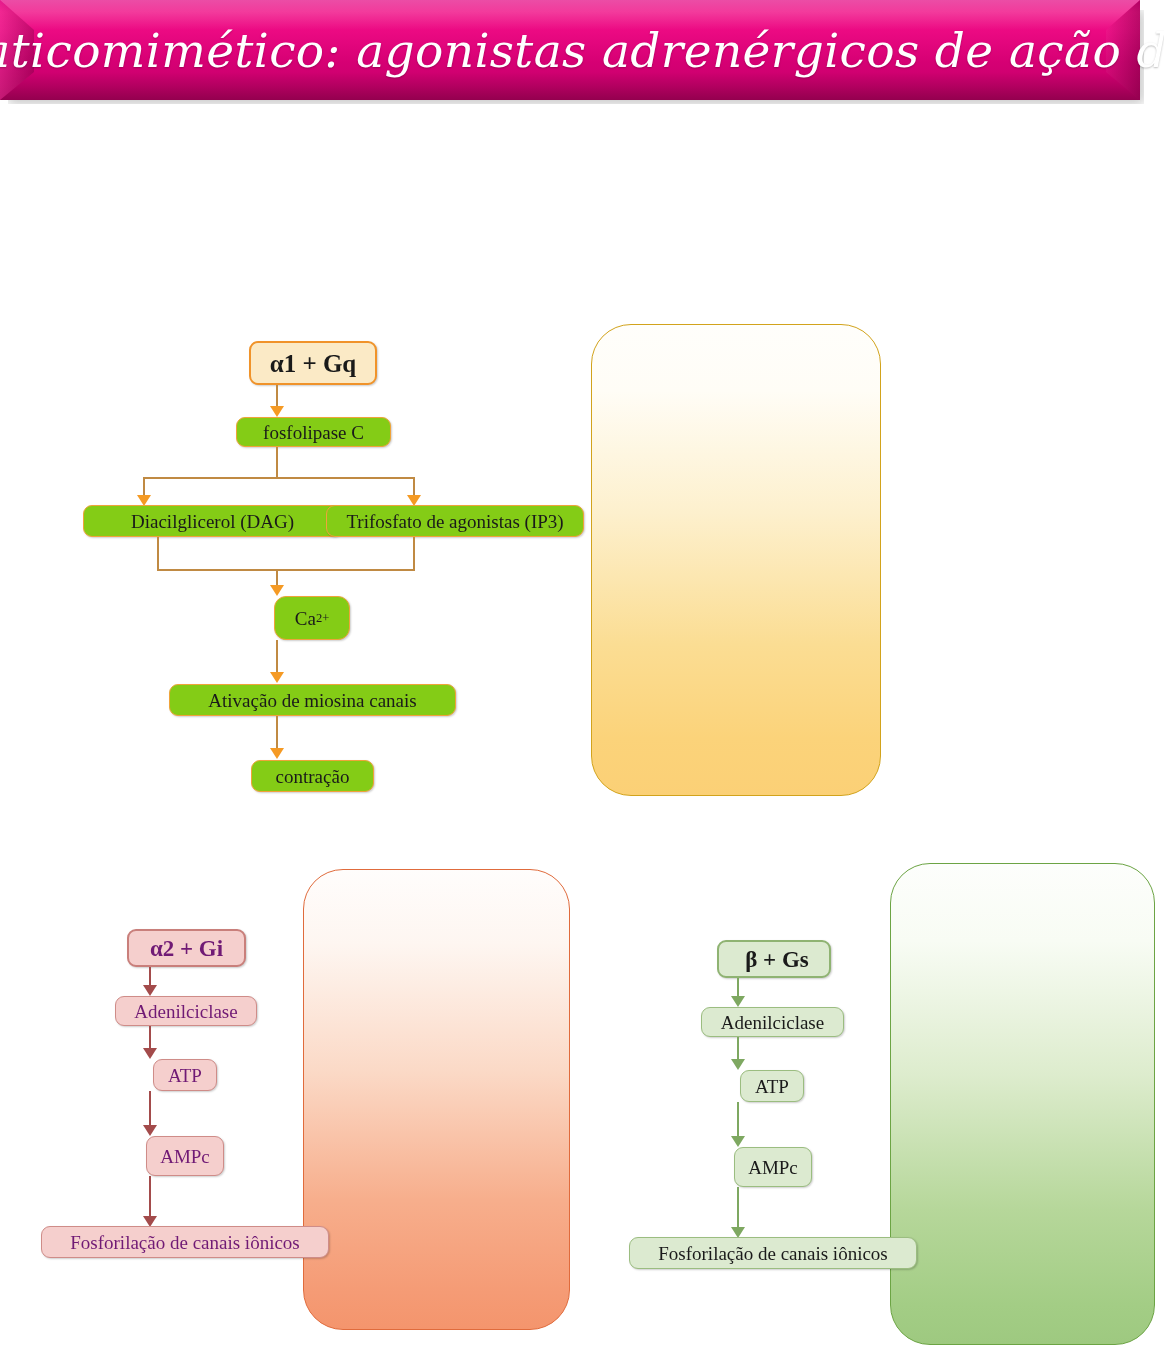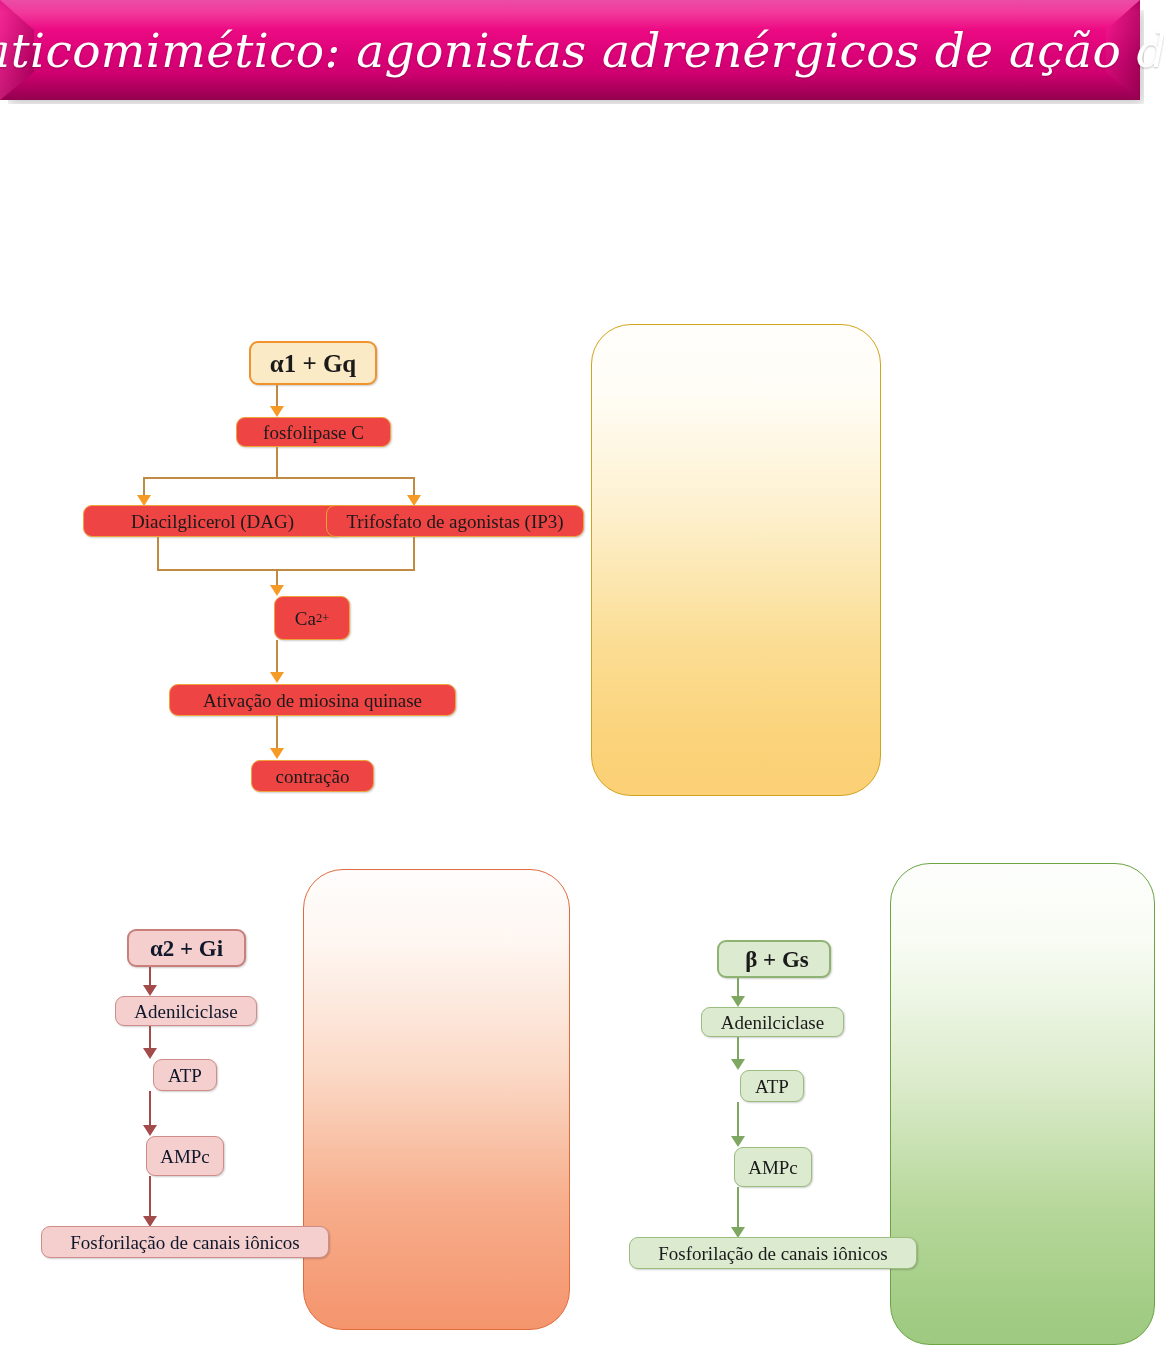--- a/index.html
+++ b/index.html
@@ -128,36 +128,36 @@
     display: flex;
     align-items: center;
     justify-content: center;
     white-space: nowrap;
     line-height: 1;
     box-shadow: 1px 1px 2px rgba(0,0,0,0.20);
     margin-left: 36px;
   }
   
   .node-a1 {
-    background: #ef4444;
+    background: #84cc16;
     border: 1.4px solid #f0a33a;
     color: #1a1a1a;
     font-size: 19px;
   }
   .node-a1.head {
     background: #fbeac6;
     border: 2px solid #f0932a;
     font-weight: bold;
     font-size: 25px;
   }
   
   .node-a2 {
     background: #f5cfcd;
     border: 1.4px solid #cf8c88;
-    color: #0f172a;
+    color: #701a75;
     font-size: 19px;
   }
   .node-a2.head {
     border: 2px solid #c97f7b;
     font-weight: bold;
     font-size: 23px;
   }
   
   .node-b {
     background: #dcead0;
@@ -227,29 +227,29 @@
 
   <div class="node node-a1" style="left:47px; top:505px; width:259px; height:32px;">Diacilglicerol (DAG)</div>
   <div class="node node-a1" style="left:290px; top:505px; width:258px; height:32px;">Trifosfato de agonistas (IP3)</div>
 
   <div class="conn v-line c-orange" style="left:157px; top:537px; height:34px;"></div>
   <div class="conn v-line c-orange" style="left:413px; top:537px; height:34px;"></div>
   <div class="conn h-line c-orange" style="left:157px; top:569px; width:258px;"></div>
   <div class="conn v-line c-orange" style="left:276px; top:569px; height:20px;"></div>
   <div class="arrow a-orange" style="left:270px; top:585px;"></div>
 
-  <div class="node node-a1" style="left:238px; top:596px; width:76px; height:44px;">
+  <div class="node node-a1" style="left:238px; top:596px; width:76px; height:44px;border-radius:12px;">
     <span>Ca</span>
       <sup>2+</sup>
   </div>
 
   <div class="conn v-line c-orange" style="left:276px; top:640px; height:36px;"></div>
   <div class="arrow a-orange" style="left:270px; top:672px;"></div>
 
-  <div class="node node-a1" style="left:133px; top:684px; width:287px; height:32px;">Ativação de miosina quinase</div>
+  <div class="node node-a1" style="left:133px; top:684px; width:287px; height:32px;">Ativação de miosina canais</div>
 
   <div class="conn v-line c-orange" style="left:276px; top:716px; height:36px;"></div>
   <div class="arrow a-orange" style="left:270px; top:748px;"></div>
 
   <div class="node node-a1" style="left:215px; top:760px; width:123px; height:32px;">contração</div>
 </div>
 
 <div>
 
   <div class="node node-a2 head" style="left:91px; top:929px; width:119px; height:38px;">α2 + Gi</div>

